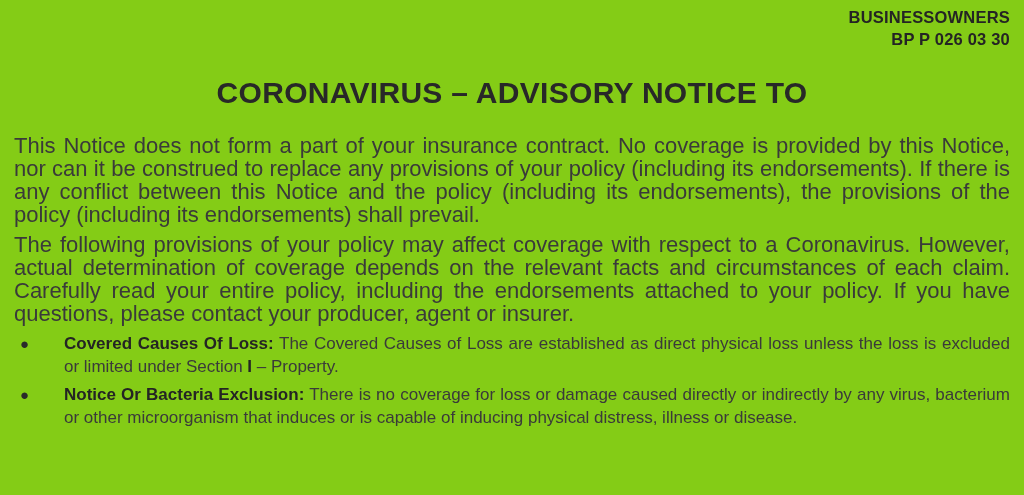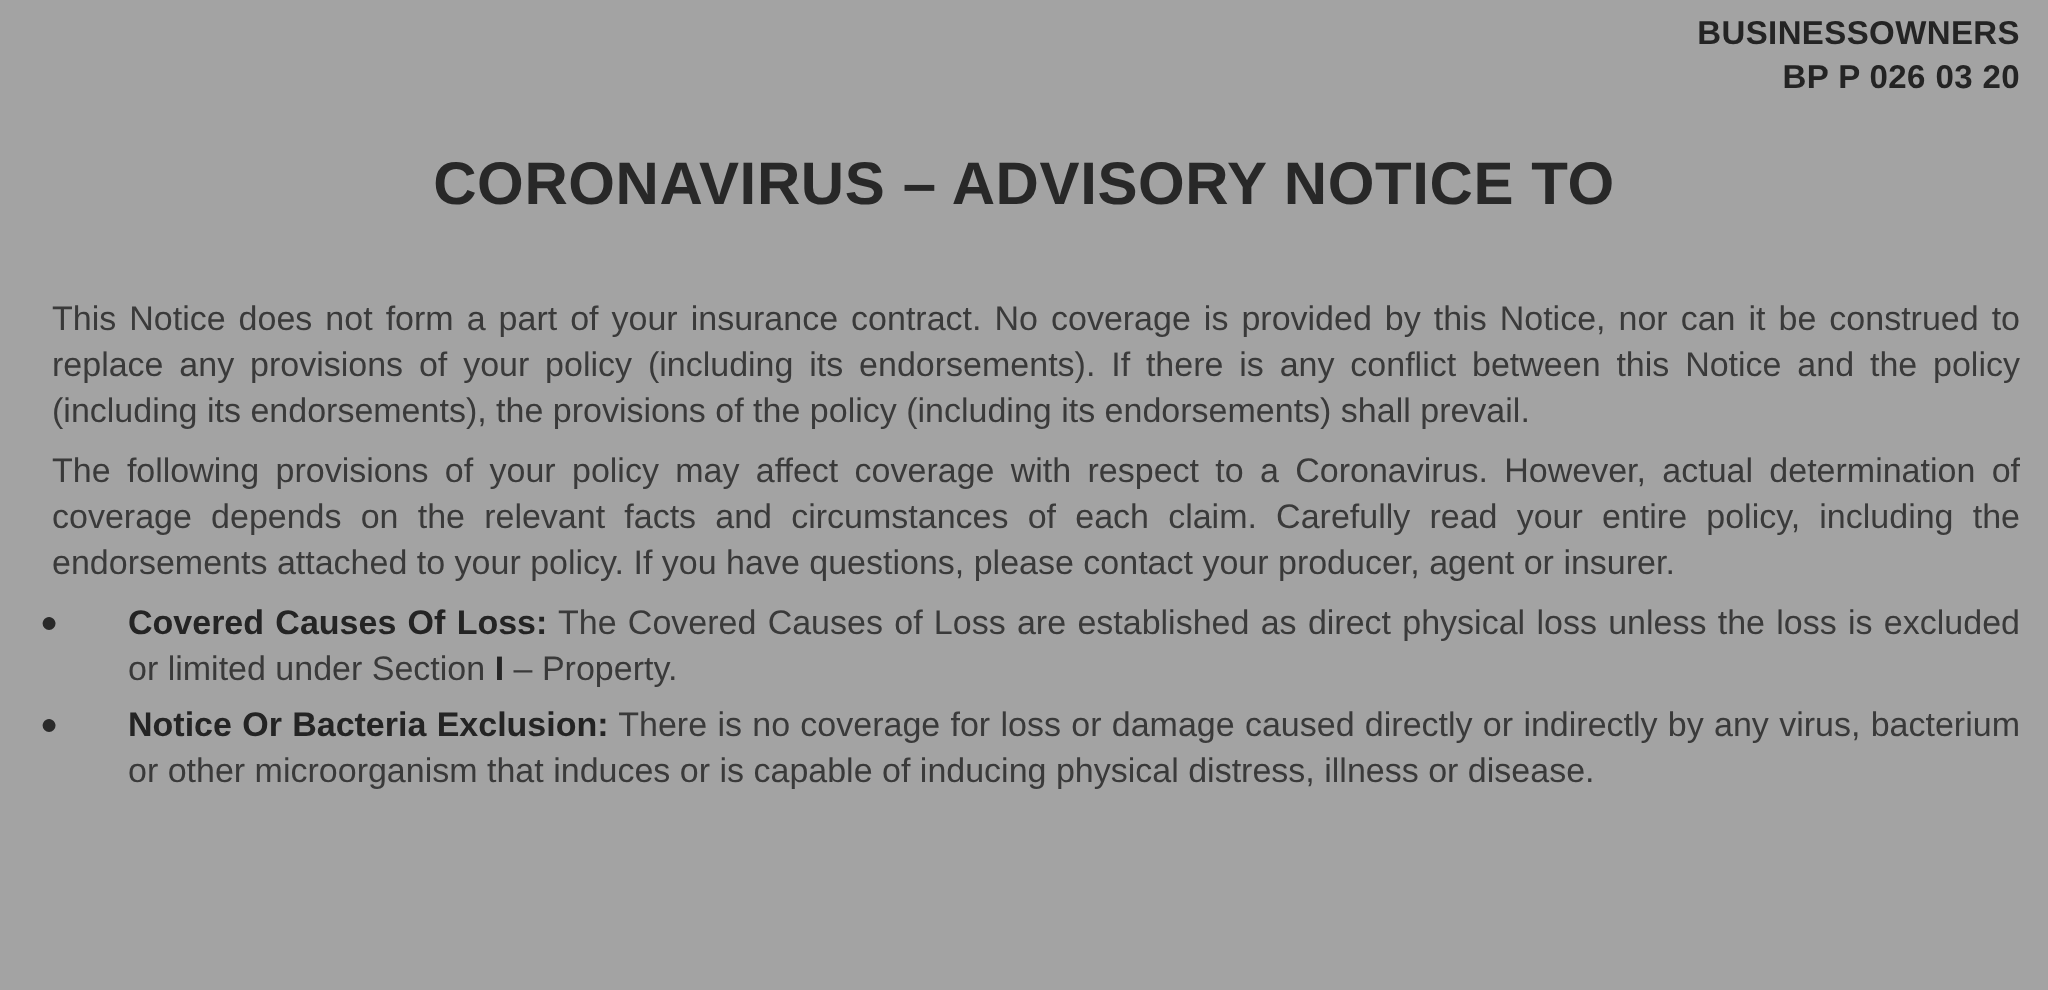--- a/index.html
+++ b/index.html
@@ -1,47 +1,47 @@
 <!DOCTYPE html>
 <html><head>
 <meta charset="utf-8">
 <style>
   html, body { margin: 0; padding: 0; background: #ffffff; }
   .page {
     position: relative;
     width: 1024px;
     height: 495px;
-    background: #a3a3a3;
+    background: #84cc16;
     overflow: hidden;
     box-sizing: border-box;
     padding: 6px 14px 0 14px;
     font-family: "Liberation Sans", "DejaVu Sans", sans-serif;
     color: #3a3a3a;
   }
   .form-header {
     text-align: right;
     font-weight: bold;
     font-size: 16.5px;
     line-height: 22px;
     color: #242424;
     letter-spacing: 0.2px;
   }
   .doc-title {
-    margin: 25px 0 37px 0;
+    margin: 25px 0 23px 0;
     text-align: center;
     font-weight: bold;
     font-size: 30px;
     line-height: 36px;
     color: #282828;
     letter-spacing: 0.3px;
   }
   .doc-title .title-line { display: block; }
   .body-para {
-    margin: 0 0 7px 12px;
-    font-size: 17px;
+    margin: 0 0 7px 0;
+    font-size: 22px;
     line-height: 23px;
     text-align: justify;
     color: #3a3a3a;
   }
   .bullet-item {
     display: flex;
     margin-top: 5px;
     padding-left: 6px;
     font-size: 17px;
     line-height: 23px;
@@ -60,21 +60,21 @@
   }
   .bullet-text b { color: #242424; }
 </style>
 </head>
 <body>
 
 <div class="page">
 
   <header class="form-header">
     <div>BUSINESSOWNERS</div>
-    <div>BP P 026 03 20</div>
+    <div>BP P 026 03 30</div>
   </header>
 
   <h1 class="doc-title">
       <span class="title-line">CORONAVIRUS – ADVISORY NOTICE TO</span>
     </h1>
 
   <p class="body-para">This Notice does not form a part of your insurance contract. No coverage is provided by this Notice, nor can it be construed to replace any provisions of your policy (including its endorsements). If there is any conflict between this Notice and the policy (including its endorsements), the provisions of the policy (including its endorsements) shall prevail.</p>
 
   <p class="body-para">The following provisions of your policy may affect coverage with respect to a Coronavirus. However, actual determination of coverage depends on the relevant facts and circumstances of each claim. Carefully read your entire policy, including the endorsements attached to your policy. If you have questions, please contact your producer, agent or insurer.</p>
 

